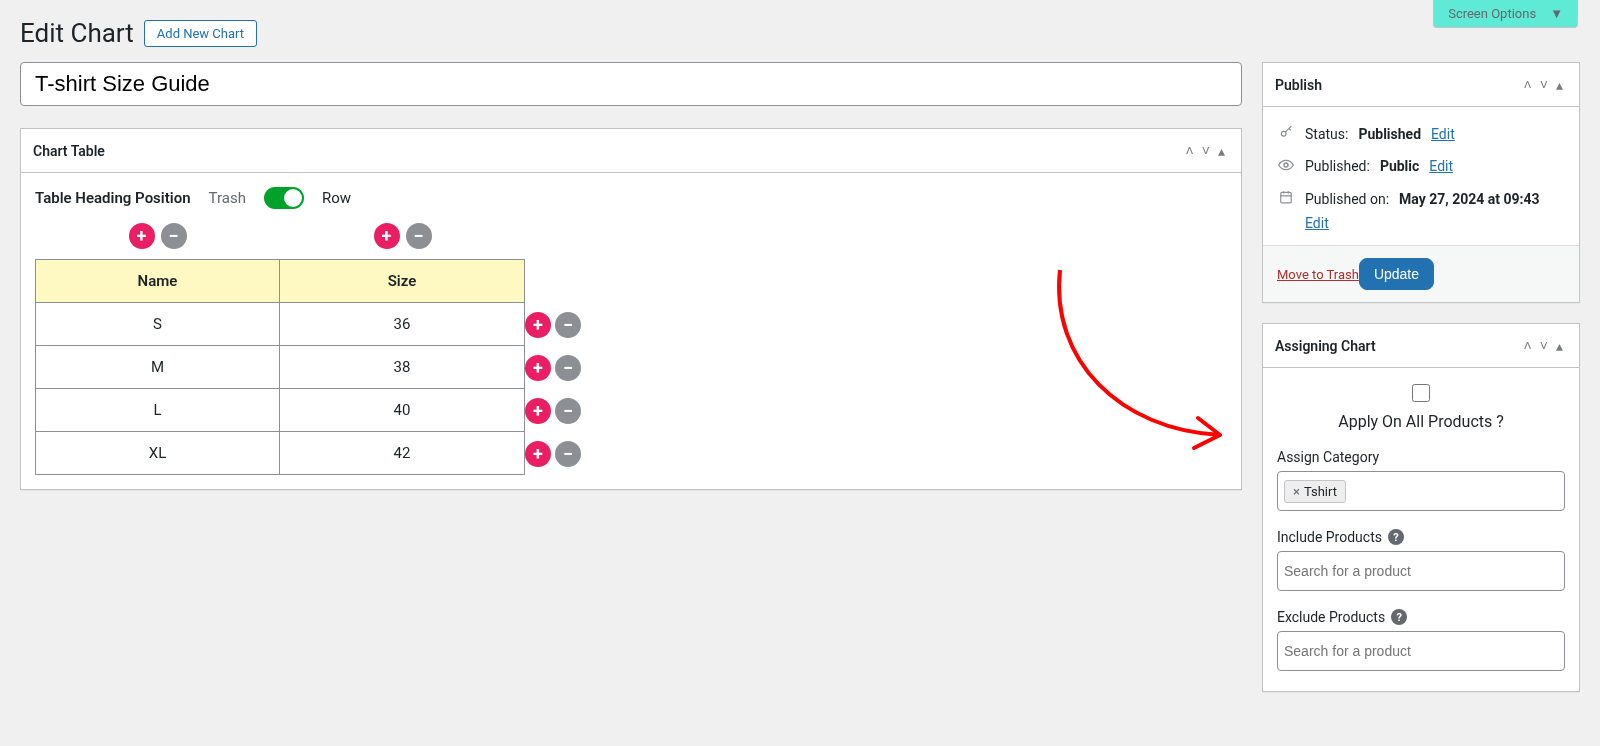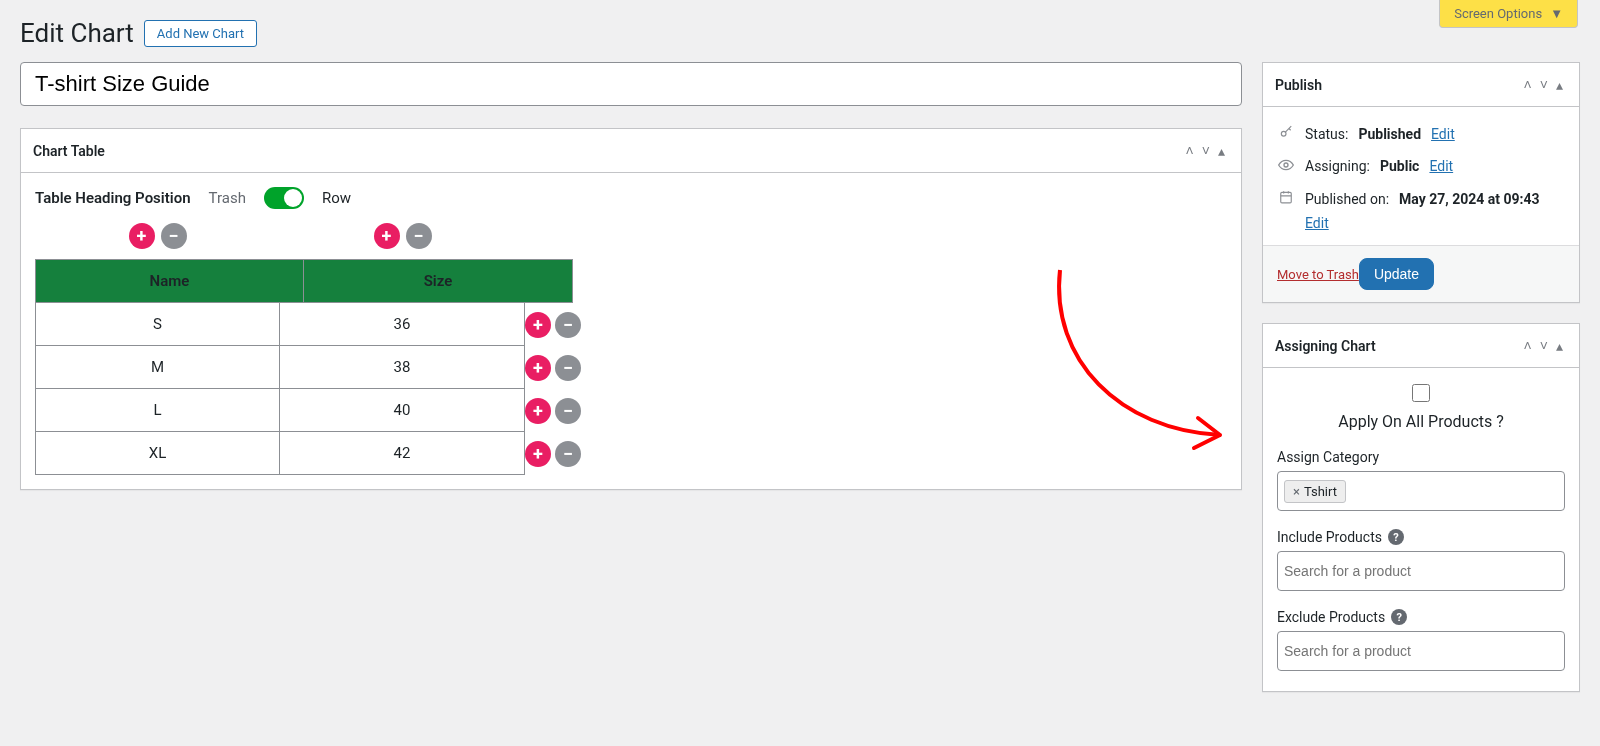--- a/index.html
+++ b/index.html
@@ -12,31 +12,31 @@
     position: relative;
     overflow: hidden;
   }
   .wrap { padding: 0 20px 20px 20px; }
 
   
   .screen-options {
     position: absolute;
     top: 0;
     right: 22px;
-    background: #fde047;
+    background: #5eead4;
     border: 1px solid #c3c4c7;
     border-top: none;
     border-radius: 0 0 4px 4px;
     padding: 6px 14px;
     font-size: 13px;
     color: #646970;
     cursor: pointer;
     display: flex;
     align-items: center;
-    gap: 8px;
+    gap: 14px;
   }
 
   
   .page-header {
     display: flex;
     align-items: center;
     gap: 10px;
     padding: 18px 0 14px 0;
   }
   .page-title {
@@ -174,22 +174,22 @@
     font-size: 15px;
     width: 245px;
     background:#fff;
   }
   .row-line .cell + .cell { border-left: none; }
   .head-line .cell {
     border: 1px solid #8c8f94;
     text-align: center;
     padding: 12px 8px;
     font-size: 15px;
-    width: 269px;
-    background:#15803d;
+    width: 245px;
+    background:#fef9c3;
     font-weight:600;
   }
   .head-line .cell + .cell { border-left: none; }
   .head-line { display:flex; }
 
   
   .pub-row {
     display:flex;
     align-items:center;
     gap:10px;
@@ -382,21 +382,21 @@
             <b>Published</b>
             <a>Edit</a>
           </div>
           <div class="pub-row">
             <span class="icon">
               <svg width="16" height="12" viewBox="0 0 24 16" fill="none" stroke="#8c8f94" stroke-width="2">
                   <path d="M1 8s4-7 11-7 11 7 11 7-4 7-11 7S1 8 1 8z"></path>
                   <circle cx="12" cy="8" r="3"></circle>
                 </svg>
             </span>
-            <span>Assigning:</span>
+            <span>Published:</span>
             <b>Public</b>
             <a>Edit</a>
           </div>
           <div class="pub-row">
             <span class="icon">
               <svg width="14" height="14" viewBox="0 0 24 24" fill="none" stroke="#8c8f94" stroke-width="2">
                   <rect x="3" y="4" width="18" height="18" rx="2"></rect>
                   <path d="M3 10h18M8 2v4M16 2v4"></path>
                 </svg>
             </span>

